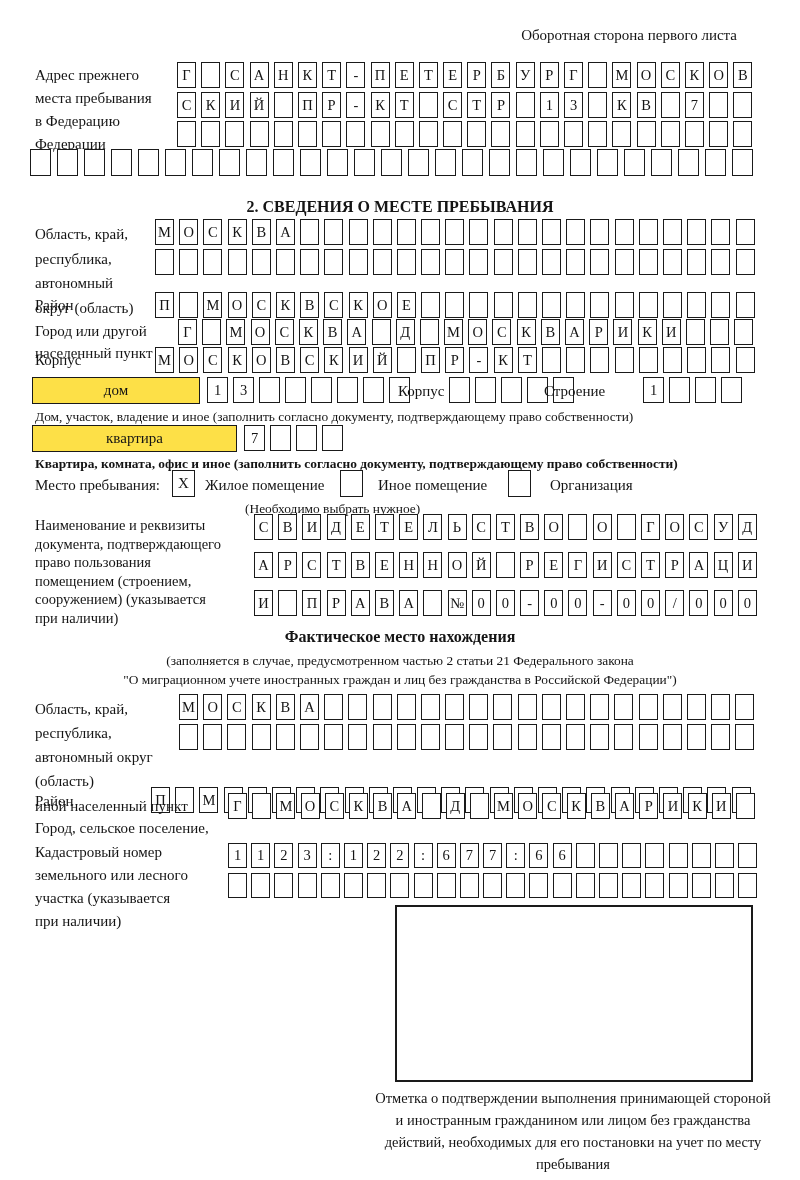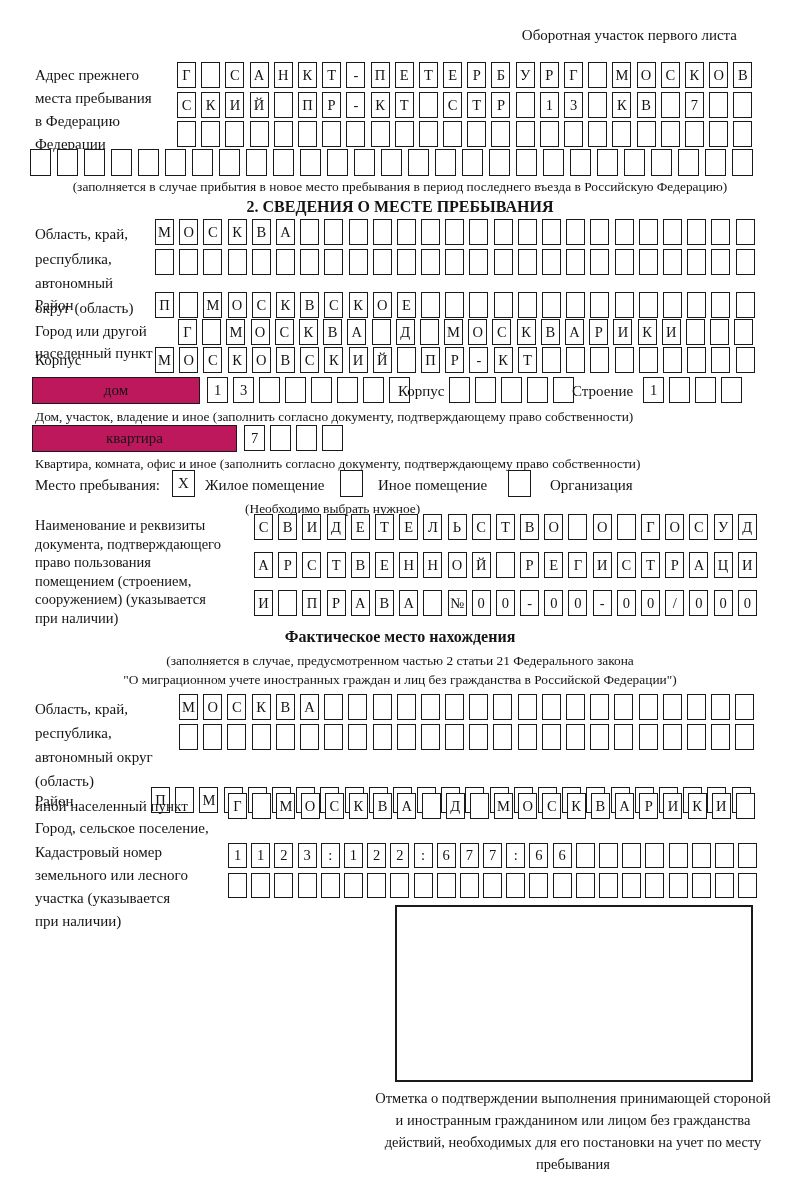--- a/index.html
+++ b/index.html
@@ -14,32 +14,32 @@
   .cbox{box-sizing:border-box;width:19px;height:26px;border:1.6px solid #1a1a1a;
         display:flex;align-items:center;justify-content:center;
         font-size:14.5px;background:#fff;}
   .row4 .cbox{width:21px;height:27px;}
   .row4{gap:6px;}
   .domrow{gap:5px;}
   .domrow .cbox{width:21px;height:26px;}
   .kadrow{gap:4.2px;}
   .kadrow .cbox{height:25px;}
   .widebox{box-sizing:border-box;border:1.6px solid #1a1a1a;height:27px;
-        display:flex;align-items:center;justify-content:center;font-size:15px;background:#be185d;}
+        display:flex;align-items:center;justify-content:center;font-size:15px;background:#fde047;}
   .checkbox{box-sizing:border-box;width:23px;height:27px;border:1.6px solid #1a1a1a;
         display:flex;align-items:center;justify-content:center;font-size:15px;background:#fff;}
   .stamp{box-sizing:border-box;border:2px solid #1a1a1a;background:#fff;}
   .caption{font-size:14.5px;line-height:22px;text-align:center;}
 </style>
 </head>
 <body>
 
 <div id="form">
 
-  <div class="abs label" style="top:24px;right:63px;">Оборотная участок первого листа</div>
+  <div class="abs label" style="top:24px;right:63px;">Оборотная сторона первого листа</div>
 
   <div class="abs label" style="left:35px;top:64px;">
       <div>Адрес прежнего</div>
       <div>места пребывания</div>
       <div>в Федерацию</div>
       <div>Федерации</div>
     </div>
   <div class="abs boxrow" style="left:177px;top:62px;">
       <span class="cbox">Г</span>
       <span class="cbox"></span>
@@ -140,21 +140,20 @@
       <span class="cbox"></span>
       <span class="cbox"></span>
       <span class="cbox"></span>
       <span class="cbox"></span>
       <span class="cbox"></span>
       <span class="cbox"></span>
       <span class="cbox"></span>
       <span class="cbox"></span>
       <span class="cbox"></span>
     </div>
-  <div class="abs note center" style="top:179px;">(заполняется в случае прибытия в новое место пребывания в период последнего въезда в Российскую Федерацию)</div>
 
   <div class="abs title center" style="top:198px;">2. СВЕДЕНИЯ О МЕСТЕ ПРЕБЫВАНИЯ</div>
 
   <div class="abs label" style="left:35px;top:222px;line-height:24.5px;">
       <div>Область, край,</div>
       <div>республика,</div>
       <div>автономный</div>
       <div>округ (область)</div>
     </div>
   <div class="abs boxrow" style="left:155px;top:219px;">
@@ -313,37 +312,37 @@
       <span class="cbox"></span>
     </div>
   <div class="abs label" style="left:398px;top:380px;">Корпус</div>
   <div class="abs boxrow domrow" style="left:449px;top:377px;">
       <span class="cbox"></span>
       <span class="cbox"></span>
       <span class="cbox"></span>
       <span class="cbox"></span>
       <span class="cbox"></span>
     </div>
-  <div class="abs label" style="left:572px;top:380px;">Строение</div>
+  <div class="abs label" style="left:544px;top:380px;">Строение</div>
   <div class="abs boxrow domrow" style="left:643px;top:377px;">
       <span class="cbox">1</span>
       <span class="cbox"></span>
       <span class="cbox"></span>
       <span class="cbox"></span>
     </div>
   <div class="abs widebox" style="left:32px;top:425px;width:205px;">квартира</div>
 
   <div class="abs note" style="left:35px;top:409px;">Дом, участок, владение и иное (заполнить согласно документу, подтверждающему право собственности)</div>
   <div class="abs boxrow domrow" style="left:244px;top:425px;">
       <span class="cbox">7</span>
       <span class="cbox"></span>
       <span class="cbox"></span>
       <span class="cbox"></span>
     </div>
-  <div class="abs note" style="left:35px;top:456px;">Квартира, комната, офис и иное (заполнить согласно документу, подтверждающему право собственности)</div>
+  <div class="abs note" style="left:35px;top:456px;font-weight:bold;">Квартира, комната, офис и иное (заполнить согласно документу, подтверждающему право собственности)</div>
 
   <div class="abs label" style="left:35px;top:474px;">Место пребывания:</div>
   <div class="abs checkbox" style="left:172px;top:470px;">X</div>
   <div class="abs label" style="left:205px;top:474px;">Жилое помещение</div>
   <div class="abs checkbox" style="left:340px;top:470px;"></div>
   <div class="abs label" style="left:378px;top:474px;">Иное помещение</div>
   <div class="abs checkbox" style="left:508px;top:470px;"></div>
   <div class="abs label" style="left:550px;top:474px;">Организация</div>
   <div class="abs note" style="left:245px;top:501px;">(Необходимо выбрать нужное)</div>
 

